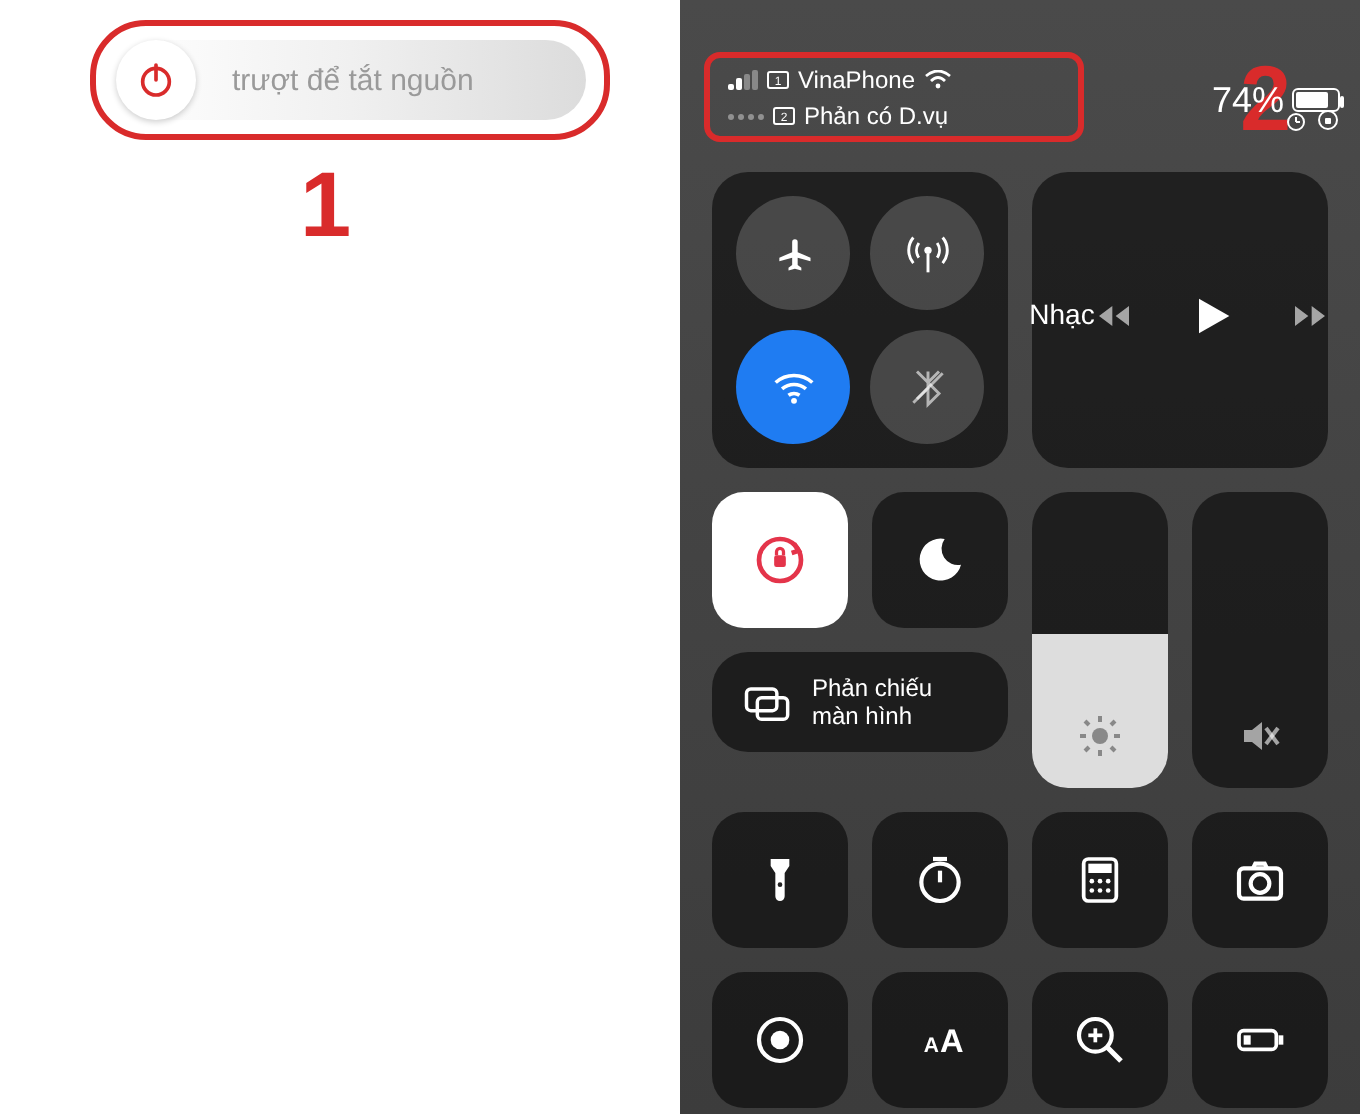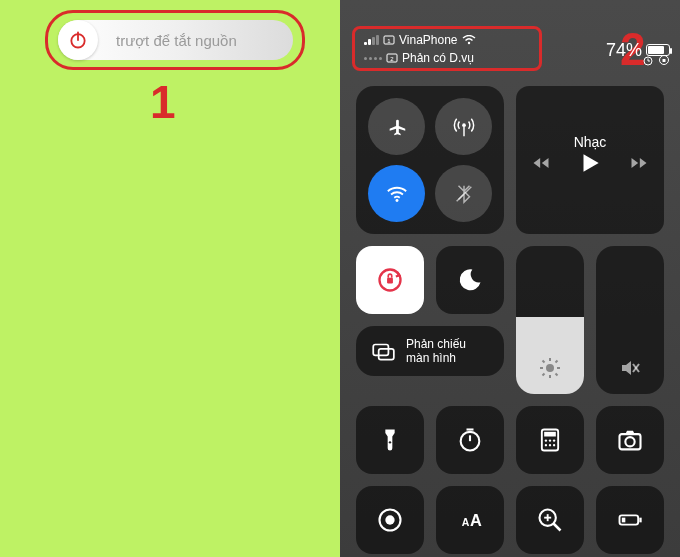--- a/index.html
+++ b/index.html
@@ -10,21 +10,21 @@
   font-family: -apple-system, "Helvetica Neue", Arial, sans-serif;
   position: relative;
   overflow: hidden;
 }
 
 
 .left-panel {
   position: absolute;
   left: 0; top: 0;
   width: 340px; height: 557px;
-  background: #bef264;
+  background: #ffffff;
 }
 .power-slider-outline {
   position: absolute;
   left: 45px; top: 10px;
   width: 260px; height: 60px;
   border: 3px solid #d92b2b;
   border-radius: 28px;
 }
 .power-slider {
   position: absolute;
@@ -128,23 +128,22 @@
 }
 .cbtn {
   background: rgba(255,255,255,0.18);
   border-radius: 50%;
   display: flex; align-items: center; justify-content: center;
 }
 .cbtn.blue { background: #1f7cf2; }
 .cbtn svg { width: 22px; height: 22px; }
 
 .music-tile {
-  flex-direction: column;
+  flex-direction: row;
   color: #fff;
-  border-radius: 13px;
 }
 .music-title { font-size: 14px; margin-top: -6px; }
 .music-controls { display: flex; gap: 26px; align-items: center; }
 .music-controls svg { width: 20px; height: 20px; }
 .music-controls .play svg { width: 26px; height: 26px; }
 
 .small-row {
   display: flex; gap: 12px; width: 148px;
 }
 .tile-small {

